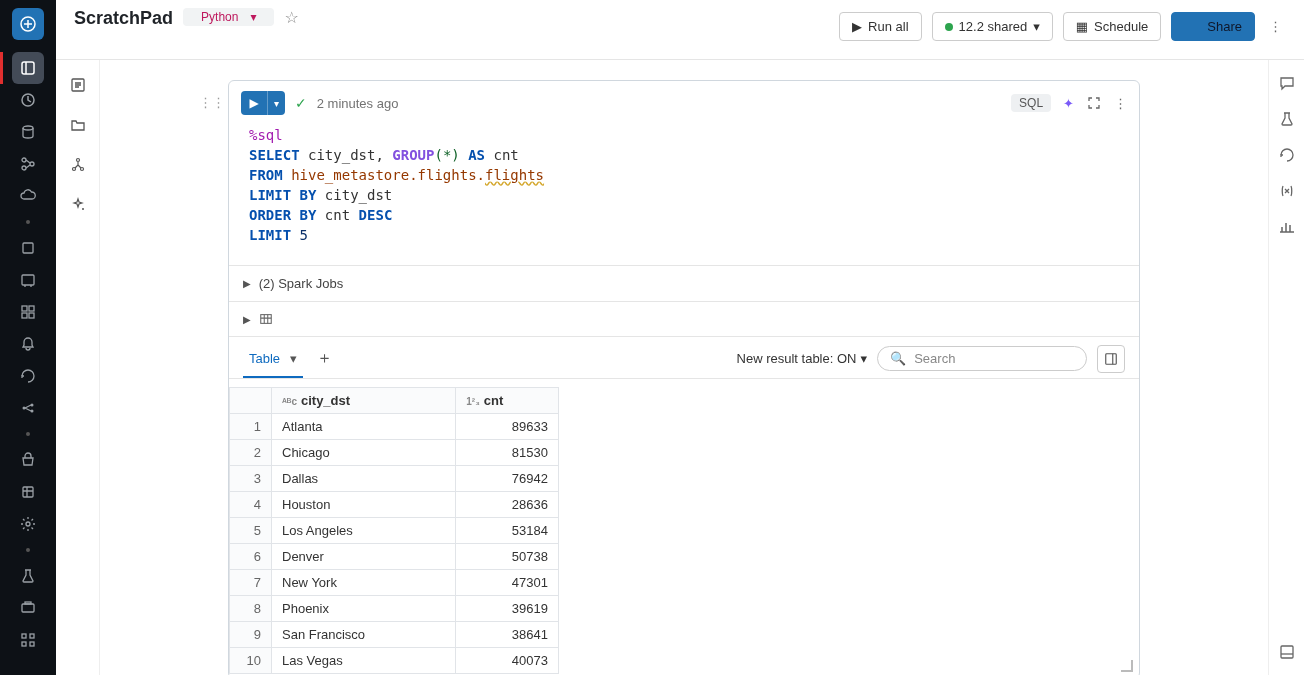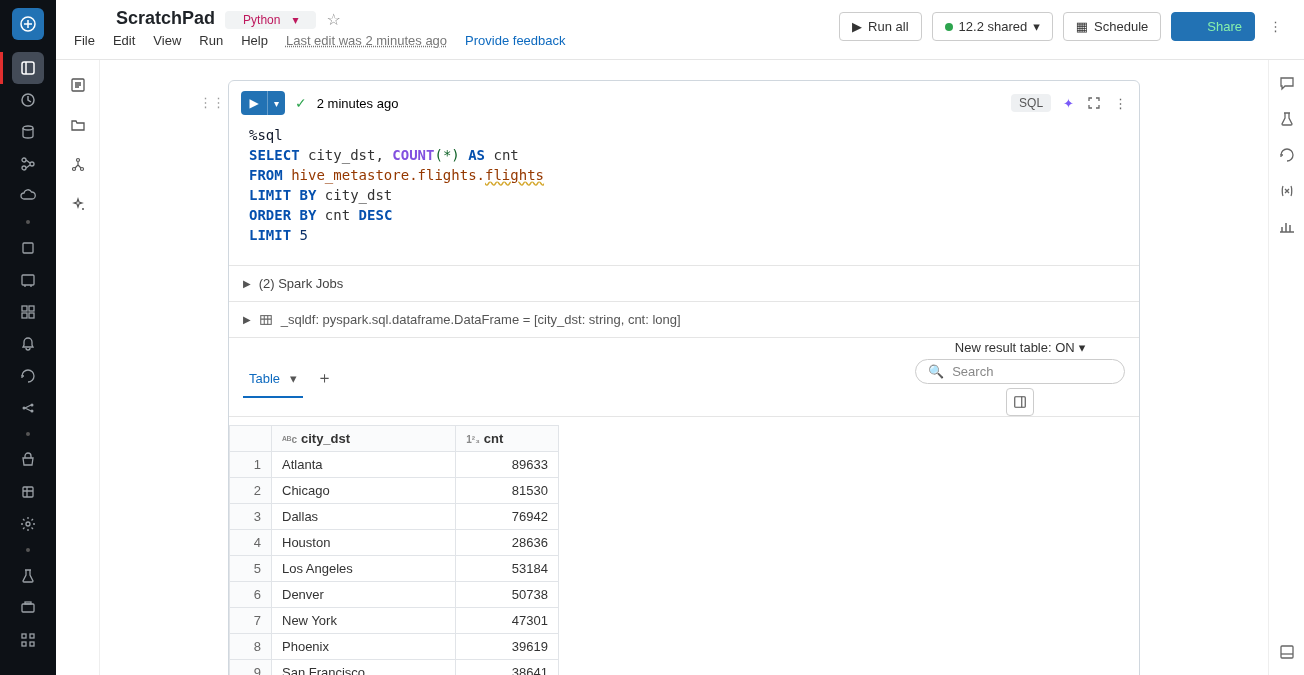--- a/index.html
+++ b/index.html
@@ -48,37 +48,37 @@
 .top-bar {
   position:absolute;
   left:56px; right:0; top:0;
   height:60px;
   background:#fff;
   border-bottom:1px solid #e5e5e5;
   display:flex;
   align-items:flex-start;
 }
 .title-block { padding:8px 0 0 18px; flex:1; }
-.title-row { display:flex; align-items:flex-end; gap:10px;margin-left:42px; }
+.title-row { display:flex; align-items:flex-start; gap:10px; }
 .title-main { font-size:18px; font-weight:600; color:#1f2328; }
 .lang-chip {
   background:#f1f3f4; border-radius:4px; padding:2px 18px; font-size:12px;
   display:flex;align-items:center;gap:12px;color:#be185d;
 }
 .star { color:#888; font-size:16px; }
 .menu-row { display:flex; gap:18px; font-size:13px; margin-top:4px; color:#333; }
 .menu-row .link { color:#0e6abf; }
 .menu-row .muted { color:#777; text-decoration:underline dotted; }
 .header-actions { display:flex; align-items:center; gap:10px; padding:12px 18px 0 0; }
 .btn {
   border:1px solid #ccc; background:#fff; border-radius:4px;
   padding:6px 12px; font-size:13px; display:flex;align-items:center;gap:6px;
   cursor:pointer; color:#333;
 }
-.btn.primary { background:#2272B4; color:#86efac; border-color:#2272B4;padding-left:35px; }
+.btn.primary { background:#2272B4; color:#0f172a; border-color:#2272B4;padding-left:35px; }
 .green-dot { width:8px;height:8px;border-radius:50%;background:#2da44e; }
 
 
 .right-rail {
   position:absolute; right:0; top:60px; width:36px;
   height:615px; border-left:1px solid #eee;
   display:flex;flex-direction:column;align-items:center;gap:18px;
   padding-top:14px; color:#666;
 }
 .right-rail .ric { width:18px;height:18px;display:flex;align-items:center;justify-content:center;cursor:pointer;}
@@ -143,21 +143,21 @@
 }
 .collapse-row + .collapse-row { border-top:1px solid #e5e5e5;}
 .tri { font-size:10px; color:#555; }
 
 .tabs-row {
   display:flex;align-items:center;padding:2px 14px 0 14px;
   border-top:1px solid #e5e5e5;
 }
 .tab { padding:12px 6px 10px 6px;font-size:13px;color:#0e6abf;display:flex;align-items:center;gap:10px; border-bottom:2px solid #0e6abf;}
 .tab-plus { color:#555; margin-left:14px; font-size:16px; cursor:pointer;}
-.tabs-right { margin-left:auto; display:flex;align-items:center;gap:4px;flex-direction:column;}
+.tabs-right { margin-left:auto; display:flex;align-items:center;gap:10px;}
 .result-toggle { color:#333;display:flex;align-items:center;gap:4px;font-size:13px;}
 .search-box {
   border:1px solid #ccc;border-radius:20px;padding:4px 12px;width:210px;
   display:flex;align-items:center;gap:8px;color:#888;font-size:13px;
 }
 .panel-ic { border:1px solid #ccc;border-radius:4px;width:28px;height:28px;display:flex;align-items:center;justify-content:center;color:#555;}
 
 .data-table { width:330px; border-collapse:collapse; font-size:13px; margin:8px 0 0 0;}
 .data-table th, .data-table td { border:1px solid #e1e4e8; padding:5px 10px; }
 .data-table th { background:#fafbfc; text-align:left; font-weight:600;}
@@ -293,29 +293,20 @@
 
 <div class="top-bar">
   <div class="title-block">
     <div class="title-row">
       <span class="title-main">ScratchPad</span>
       <span class="lang-chip">
         <span>Python</span>
         <span>▾</span>
       </span>
       <span class="star">☆</span>
-    </div>
-    <div class="menu-row">
-      <span>File</span>
-      <span>Edit</span>
-      <span>View</span>
-      <span>Run</span>
-      <span>Help</span>
-      <span class="muted">Last edit was 2 minutes ago</span>
-      <span class="link">Provide feedback</span>
     </div>
   </div>
   <div class="header-actions">
     <button class="btn">
       <span>▶</span>
       <span>Run all</span>
     </button>
     <button class="btn">
       <span class="green-dot"></span>
       <span>12.2 shared</span>
@@ -398,53 +389,52 @@
 
 <div class="canvas">
   <div class="cell">
     <div class="cell-handle">⋮⋮</div>
     <div class="cell-top">
       <div class="run-btn">
         <div class="play">▶</div>
         <div class="dd">▾</div>
       </div>
       <span class="check">✓</span>
-      <span style="color:#000000">2 minutes ago</span>
+      <span style="color:#737373">2 minutes ago</span>
       <div class="cell-top-right">
         <span class="sql-chip">SQL</span>
         <span style="color:#7a5af8">✦</span>
         <span>
             <svg width="16" height="16" viewBox="0 0 16 16">
               <path d="M3 6V3h3M13 6V3h-3M3 10v3h3M13 10v3h-3" fill="none" stroke="currentColor" stroke-width="1.3"></path>
             </svg>
           </span>
         <span>⋮</span>
       </div>
     </div>
 
-    <div class="code-area"><span style="color:#0f172a">%sql</span>
-<span class="kw">SELECT</span><span> city_dst, </span><span class="fn">COUNT</span><span class="pr">(</span><span class="pr">*</span><span class="pr">)</span><span class="kw"> AS</span><span> cnt</span>
+    <div class="code-area"><span style="color:#a21caf">%sql</span>
+<span class="kw">SELECT</span><span> city_dst, </span><span class="fn">GROUP</span><span class="pr">(</span><span class="pr">*</span><span class="pr">)</span><span class="kw"> AS</span><span> cnt</span>
 <span class="kw">FROM</span><span class="id"> hive_metastore.flights.</span><span class="id sq-ul">flights</span>
 <span class="kw">LIMIT BY</span><span> city_dst</span>
 <span class="kw">ORDER BY</span><span> cnt </span><span class="kw">DESC</span>
 <span class="kw">LIMIT</span><span class="nm"> 5</span></div>
 
     <div class="collapse-row">
       <span class="tri">▶</span>
       <span>(2) Spark Jobs</span>
     </div>
     <div class="collapse-row">
       <span class="tri">▶</span>
       <span>
           <svg width="14" height="14" viewBox="0 0 16 16">
             <rect x="2" y="3" width="12" height="10" fill="none" stroke="#666" stroke-width="1.2"></rect>
             <path d="M2 7h12M6 3v10M10 3v10" stroke="#666" stroke-width="1.2"></path>
           </svg>
         </span>
-      <span style="color:#555">_sqldf:  pyspark.sql.dataframe.DataFrame = [city_dst: string, cnt: long]</span>
     </div>
 
     <div class="tabs-row">
       <div class="tab">
         <span>Table</span>
         <span style="color:#555">▾</span>
       </div>
       <span class="tab-plus">＋</span>
       <div class="tabs-right">
         <div class="result-toggle">

